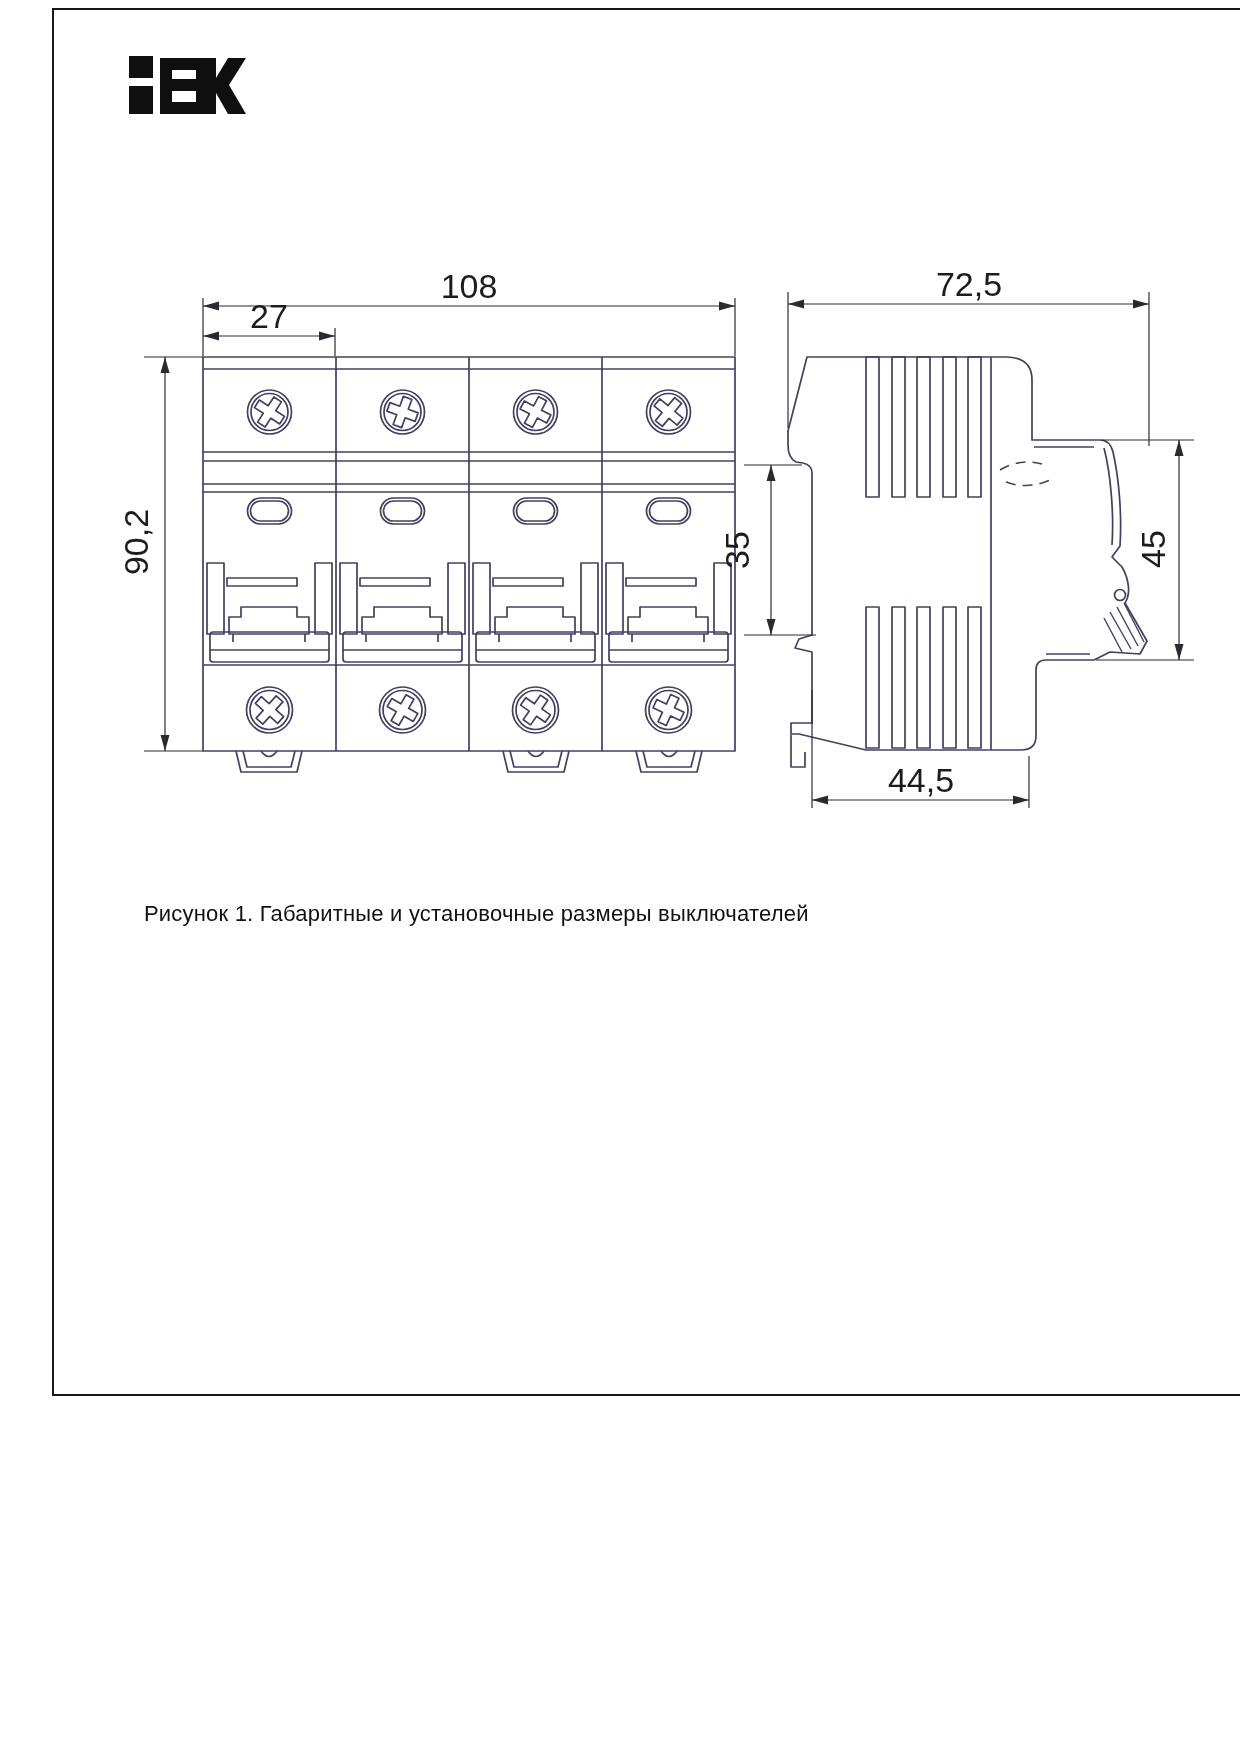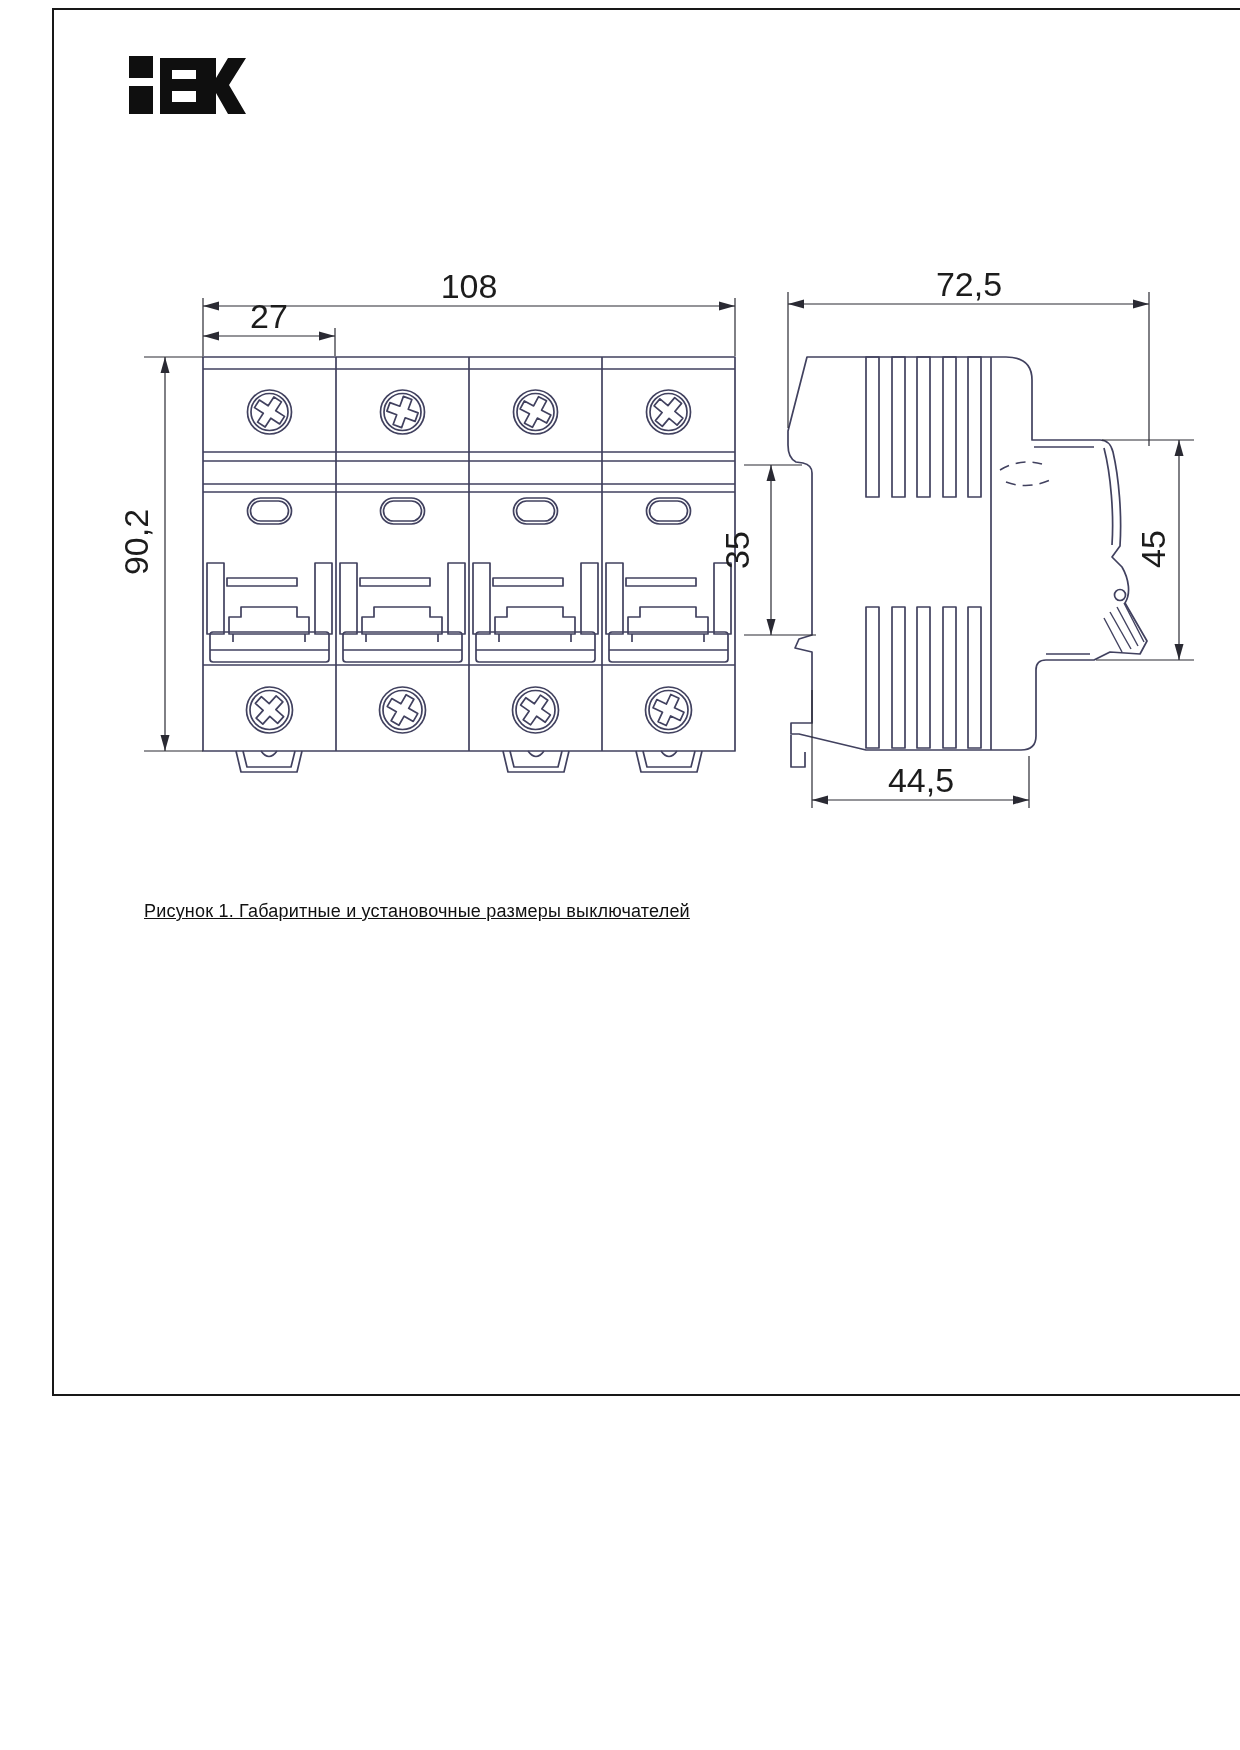--- a/index.html
+++ b/index.html
@@ -1,20 +1,20 @@
 <!DOCTYPE html>
 <html><head>
 <meta charset="utf-8">
 <style>
   html,body{margin:0;padding:0;background:#ffffff;}
   #page{position:relative;width:1240px;height:1404px;background:#ffffff;overflow:hidden;
         font-family:"Liberation Sans", sans-serif;margin-left:44px;}
   #frame{position:absolute;left:8px;top:8px;right:8px;bottom:8px;border:2px solid #181818;pointer-events:none;}
   #drawing{position:absolute;left:0;top:0;}
-  #caption{position:absolute;left:100px;top:901px;font-size:18px;color:#111;letter-spacing:0.2px;text-decoration:underline;}
+  #caption{position:absolute;left:100px;top:901px;font-size:22px;color:#111;letter-spacing:0.2px;}
   text{font-family:"Liberation Sans", sans-serif;}
 </style>
 </head>
 <body>
 
 <div id="page">
   <div id="frame"></div>
 
   <svg id="drawing" width="1240" height="1750" viewBox="0 0 1240 1750">
     <title>iEK</title>

